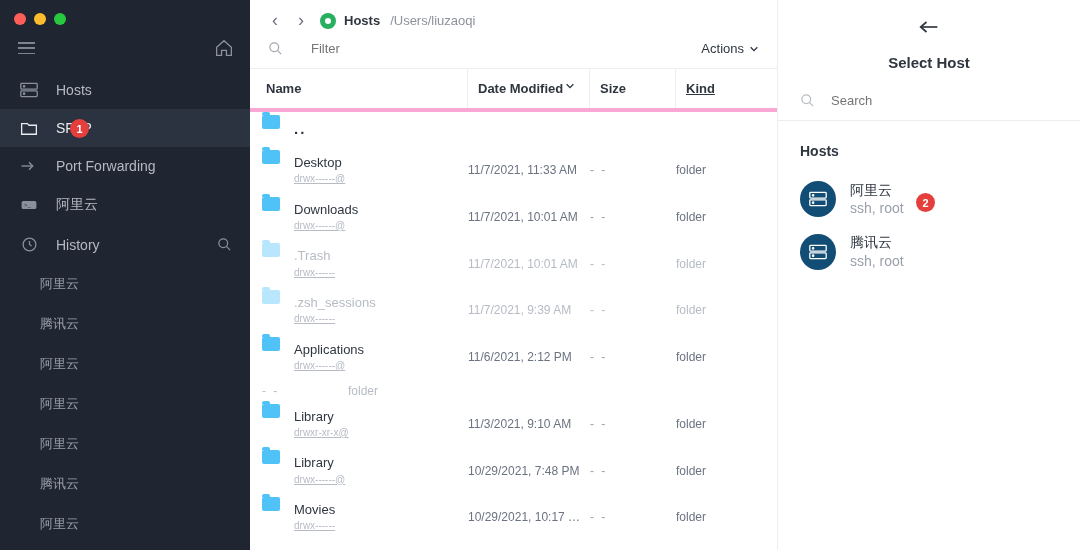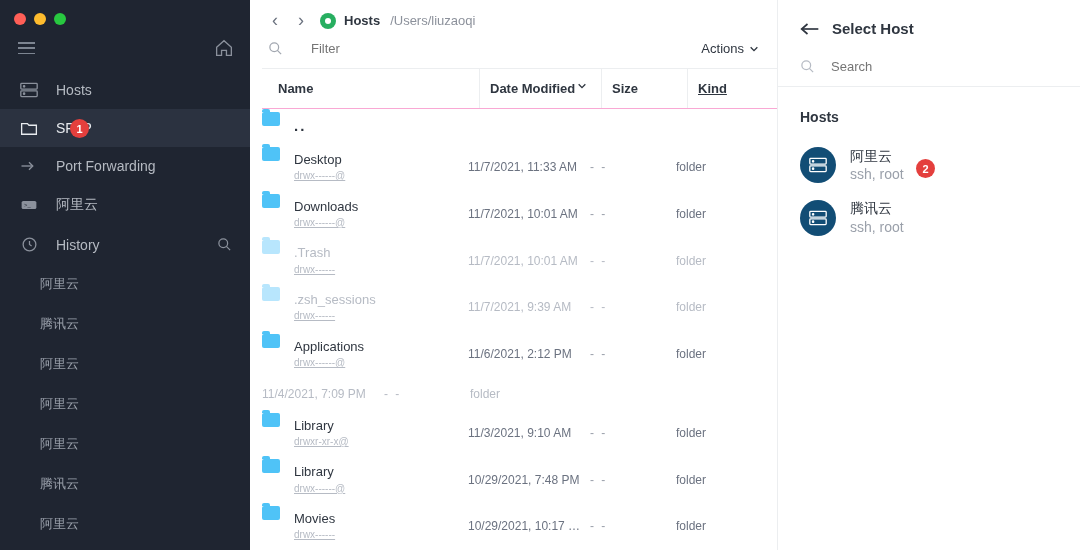--- a/index.html
+++ b/index.html
@@ -22,21 +22,21 @@
 
 .main { flex:1; display:flex; flex-direction:column; border-right:1px solid #eceef0; }
 .maintop { display:flex; align-items:center; padding:10px 18px 4px; gap:12px; font-size:13px; color:#2f3640; }
 .chv { color:#6b727f; cursor:pointer; font-size:18px; padding:0 4px; }
 .loctag { display:flex; align-items:center; gap:8px; }
 .locdot { width:16px; height:16px; border-radius:50%; background:#27ae60; display:flex; align-items:center; justify-content:center; }
 .locdot::after { content:""; width:6px; height:6px; background:#fff; border-radius:50%; }
 .locpath { color:#8c919b; margin-left:2px; }
 .filterrow { display:flex; align-items:center; padding:6px 18px 12px; gap:28px; font-size:13px; color:#a2a7b0; }
 .filterrow .act { margin-left:auto; color:#2f3640; font-weight:500; display:flex; align-items:center; gap:5px; cursor:pointer; }
-.cols { display:flex; border-top:1px solid #eceef0; border-bottom:1px solid #f9a8d4; font-size:13px; color:#2f3640; font-weight:600;margin-left:12px; }
+.cols { display:flex; border-top:1px solid #eceef0; border-bottom:4px solid #f9a8d4; font-size:13px; color:#2f3640; font-weight:600; }
 .cols > div { padding:12px 10px; border-right:1px solid #eceef0; }
 .cols > div:last-child { border-right:none;text-decoration:underline; }
 .c-name { flex:0 0 218px; padding-left:16px !important; }
 .c-date { flex:0 0 122px; display:flex; align-items:flex-start; justify-content:space-between; padding-right:14px !important; }
 .c-size { flex:0 0 86px; }
 .c-kind { flex:1; }
 .rows { overflow:auto; }
 .row { display:flex; align-items:center; font-size:12px; color:#2f3640; border-bottom:0px solid transparent; padding:3px 0 3px 12px; }
 .row.dim { color:#b6bbc4; }
 .row.dim .r-name .nm, .row.dim .r-date, .row.dim .r-size, .row.dim .r-kind { color:#b6bbc4; }
@@ -47,21 +47,21 @@
 .r-name { flex:0 0 206px; display:flex; align-items:flex-start; } 
 .r-name .txt { display:flex; flex-direction:column; line-height:1.25; padding:5px 0; }
 .r-name .nm { font-size:13px; color:#2f3640; font-weight:400; }
 .r-name .perm { font-size:10px; color:#b6bbc4; margin-top:2px;text-decoration:underline; }
 .row.dotdot .r-name .nm { font-size:15px; letter-spacing:2px; font-weight:700; }
 .r-date { flex:0 0 122px; font-size:12px; color:#6b7280; padding:6px 0; }
 .r-size { flex:0 0 86px; font-size:12px; color:#9aa0aa; letter-spacing:2px; }
 .r-kind { flex:1; font-size:12px; color:#6b7280; }
 
 .right { width:302px; background:#fff; display:flex; flex-direction:column; flex-shrink:0; }
-.rhead { display:flex; align-items:center; gap:12px; padding:20px 22px 12px; }
+.rhead { display:flex; align-items:center; gap:20px; padding:20px 22px 12px;flex-direction:column; }
 .rhead .back { font-size:18px; color:#2f3640; cursor:pointer; }
 .rhead .title { font-size:15px; font-weight:700; color:#2f3640; }
 .rsearch { display:flex; align-items:center; gap:16px; padding:10px 22px 12px; border-bottom:1px solid #eceef0; color:#b6bbc4; font-size:13px; }
 .rsearch input { border:none; outline:none; font-size:13px; flex:1; background:transparent; }
 .hostsec { padding:22px; }
 .hostsec h4 { font-size:14px; color:#2f3640; font-weight:700; margin-bottom:14px; }
 .hostitem { display:flex; align-items:center; gap:14px; padding:8px 0; cursor:pointer; position:relative; }
 .hosticn { width:36px; height:36px; border-radius:50%; background:#124d75; display:flex; align-items:center; justify-content:center; flex-shrink:0; }
 .hosttxt { display:flex; flex-direction:column; line-height:1.3; }
 .hosttxt .hn { font-size:14px; color:#2f3640; font-weight:500; }
@@ -258,21 +258,20 @@
           <div class="txt">
             <span class="nm">Applications</span>
             <span class="perm">drwx------@</span>
           </div>
         </div>
         <div class="r-date">11/6/2021, 2:12 PM</div>
         <div class="r-size">- -</div>
         <div class="r-kind">folder</div>
       </div>
       <div class="row dim">
-        <div class="r-date">11/4/2021, 7:09 PM</div>
         <div class="r-size">- -</div>
         <div class="r-kind">folder</div>
       </div>
       <div class="row">
         <div class="r-name">
           <span class="fic"></span>
           <div class="txt">
             <span class="nm">Library</span>
             <span class="perm">drwxr-xr-x@</span>
           </div>

